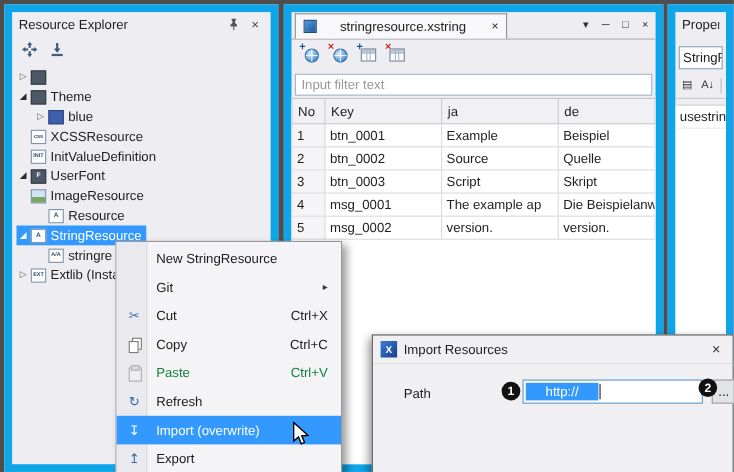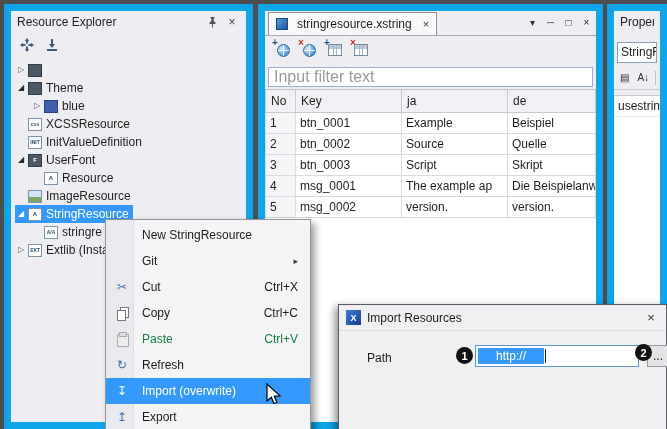--- a/index.html
+++ b/index.html
@@ -52,21 +52,21 @@
   .ico-copy{position:relative;width:11px;height:12px}
   .ico-copy::before{content:"";position:absolute;left:3px;top:0;width:7px;height:9px;border:1px solid #7a7a7a;background:#fff}
   .ico-copy::after{content:"";position:absolute;left:0;top:3px;width:7px;height:9px;border:1px solid #7a7a7a;background:#fff}
   .ico-paste{position:relative;width:10px;height:12px}
   .ico-paste::before{content:"";position:absolute;left:0;top:1px;width:10px;height:11px;border:1px solid #adadad;background:#eee}
   .ico-paste::after{content:"";position:absolute;left:2px;top:-1px;width:6px;height:3px;border:1px solid #adadad;background:#ddd}
 
   
   #editor{left:258px;top:4px;width:345px;height:425px}
   #tabbar{height:25px;display:flex;align-items:flex-end;border-bottom:1px solid #a9a9b2}
-  .tab{height:23px;display:flex;align-items:center;gap:9px;padding:0 7px;margin-left:3px;
+  .tab{height:23px;display:flex;align-items:center;gap:21px;padding:0 7px;margin-left:3px;
     background:#f8f8fb;border:1px solid #8f8f96;border-bottom:none;color:#1e1e1e;white-space:nowrap}
   .doc-icon{width:12px;height:12px;background:linear-gradient(135deg,#5b97d6,#1c5a9e);border:1px solid #174a82}
   .tab-close{font-size:11px;color:#333;margin-left:2px}
   .win-controls{margin-left:auto;display:flex;align-items:center;gap:3px;align-self:flex-start;
     margin-top:4px;padding-right:2px}
   .wc{width:15px;height:15px;display:flex;align-items:center;justify-content:center;
     font-size:10px;color:#2e2e2e;line-height:1}
   #ed-toolbar{height:28px;display:flex;align-items:center;gap:10px;padding:0 10px}
   .tool-rel{position:relative;width:16px;height:16px;display:inline-flex;align-items:center;justify-content:center}
   .globe{position:relative;width:13px;height:13px;border-radius:50%;
@@ -75,21 +75,21 @@
   .globe::after{content:"";position:absolute;left:5px;top:0;bottom:0;width:1px;background:rgba(255,255,255,.85)}
   .gridico{position:relative;width:14px;height:12px;border:1px solid #77889a;
     background:linear-gradient(#b9c9d9 0 4px,#fff 4px)}
   .gridico::before{content:"";position:absolute;left:4px;top:0;bottom:0;width:1px;background:#a5b4c4}
   .gridico::after{content:"";position:absolute;right:4px;top:0;bottom:0;width:1px;background:#a5b4c4}
   .mark{position:absolute;font-weight:bold;font-size:10px;line-height:1;left:-3px;top:-4px;
     text-shadow:0 0 2px #fff,0 0 2px #fff}
   .mark.plus{color:#1c4f86}
   .mark.del{color:#cc2222}
   #filter{display:block;margin:3px;width:calc(100% - 6px);height:20px;border:1px solid #9fb0c6;
-    background:#fff;padding:0 5px;color:#222;font-family:"Liberation Sans",sans-serif;font-size:16px}
+    background:#fff;padding:0 5px;color:#222;font-family:"Liberation Sans",sans-serif;font-size:12px}
   #filter::placeholder{color:#9a9a9a}
   #grid{position:absolute;left:0;right:0;top:78px;bottom:0;background:#fff;overflow:hidden;
     border-top:1px solid #c2c2c8}
   #grid table{border-collapse:collapse;width:100%;table-layout:fixed}
   #grid th{background:#f1f1f5;border:1px solid #c7c7cd;border-top:none;font-weight:normal;
     text-align:left;padding:3px 5px;height:22px;color:#1e1e1e;overflow:hidden;white-space:nowrap}
   #grid td{border:1px solid #d9d9df;padding:2px 4px;height:21px;color:#1e1e1e;
     overflow:hidden;white-space:nowrap}
   #grid td.no{background:#f5f5f8}
 
@@ -187,31 +187,31 @@
         </span>
       <span class="tree-label">InitValueDefinition</span>
     </div>
     <div class="tree-row">
       <span class="expander expanded">◢</span>
       <span class="tree-icon ti-dark">
           <span>F</span>
         </span>
       <span class="tree-label">UserFont</span>
     </div>
+    <div class="tree-row">
+      <span class="expander"></span>
+      <span class="tree-icon ti-img"></span>
+      <span class="tree-label">ImageResource</span>
+    </div>
     <div class="tree-row lvl1">
       <span class="expander"></span>
       <span class="tree-icon ti-light">
           <span>A</span>
         </span>
       <span class="tree-label">Resource</span>
-    </div>
-    <div class="tree-row">
-      <span class="expander"></span>
-      <span class="tree-icon ti-img"></span>
-      <span class="tree-label">ImageResource</span>
     </div>
     <div class="tree-row">
       <span class="tree-sel">
         <span class="expander expanded">◢</span>
         <span class="tree-icon ti-light">
             <span>A</span>
           </span>
         <span class="tree-label">StringResource</span>
       </span>
     </div>

